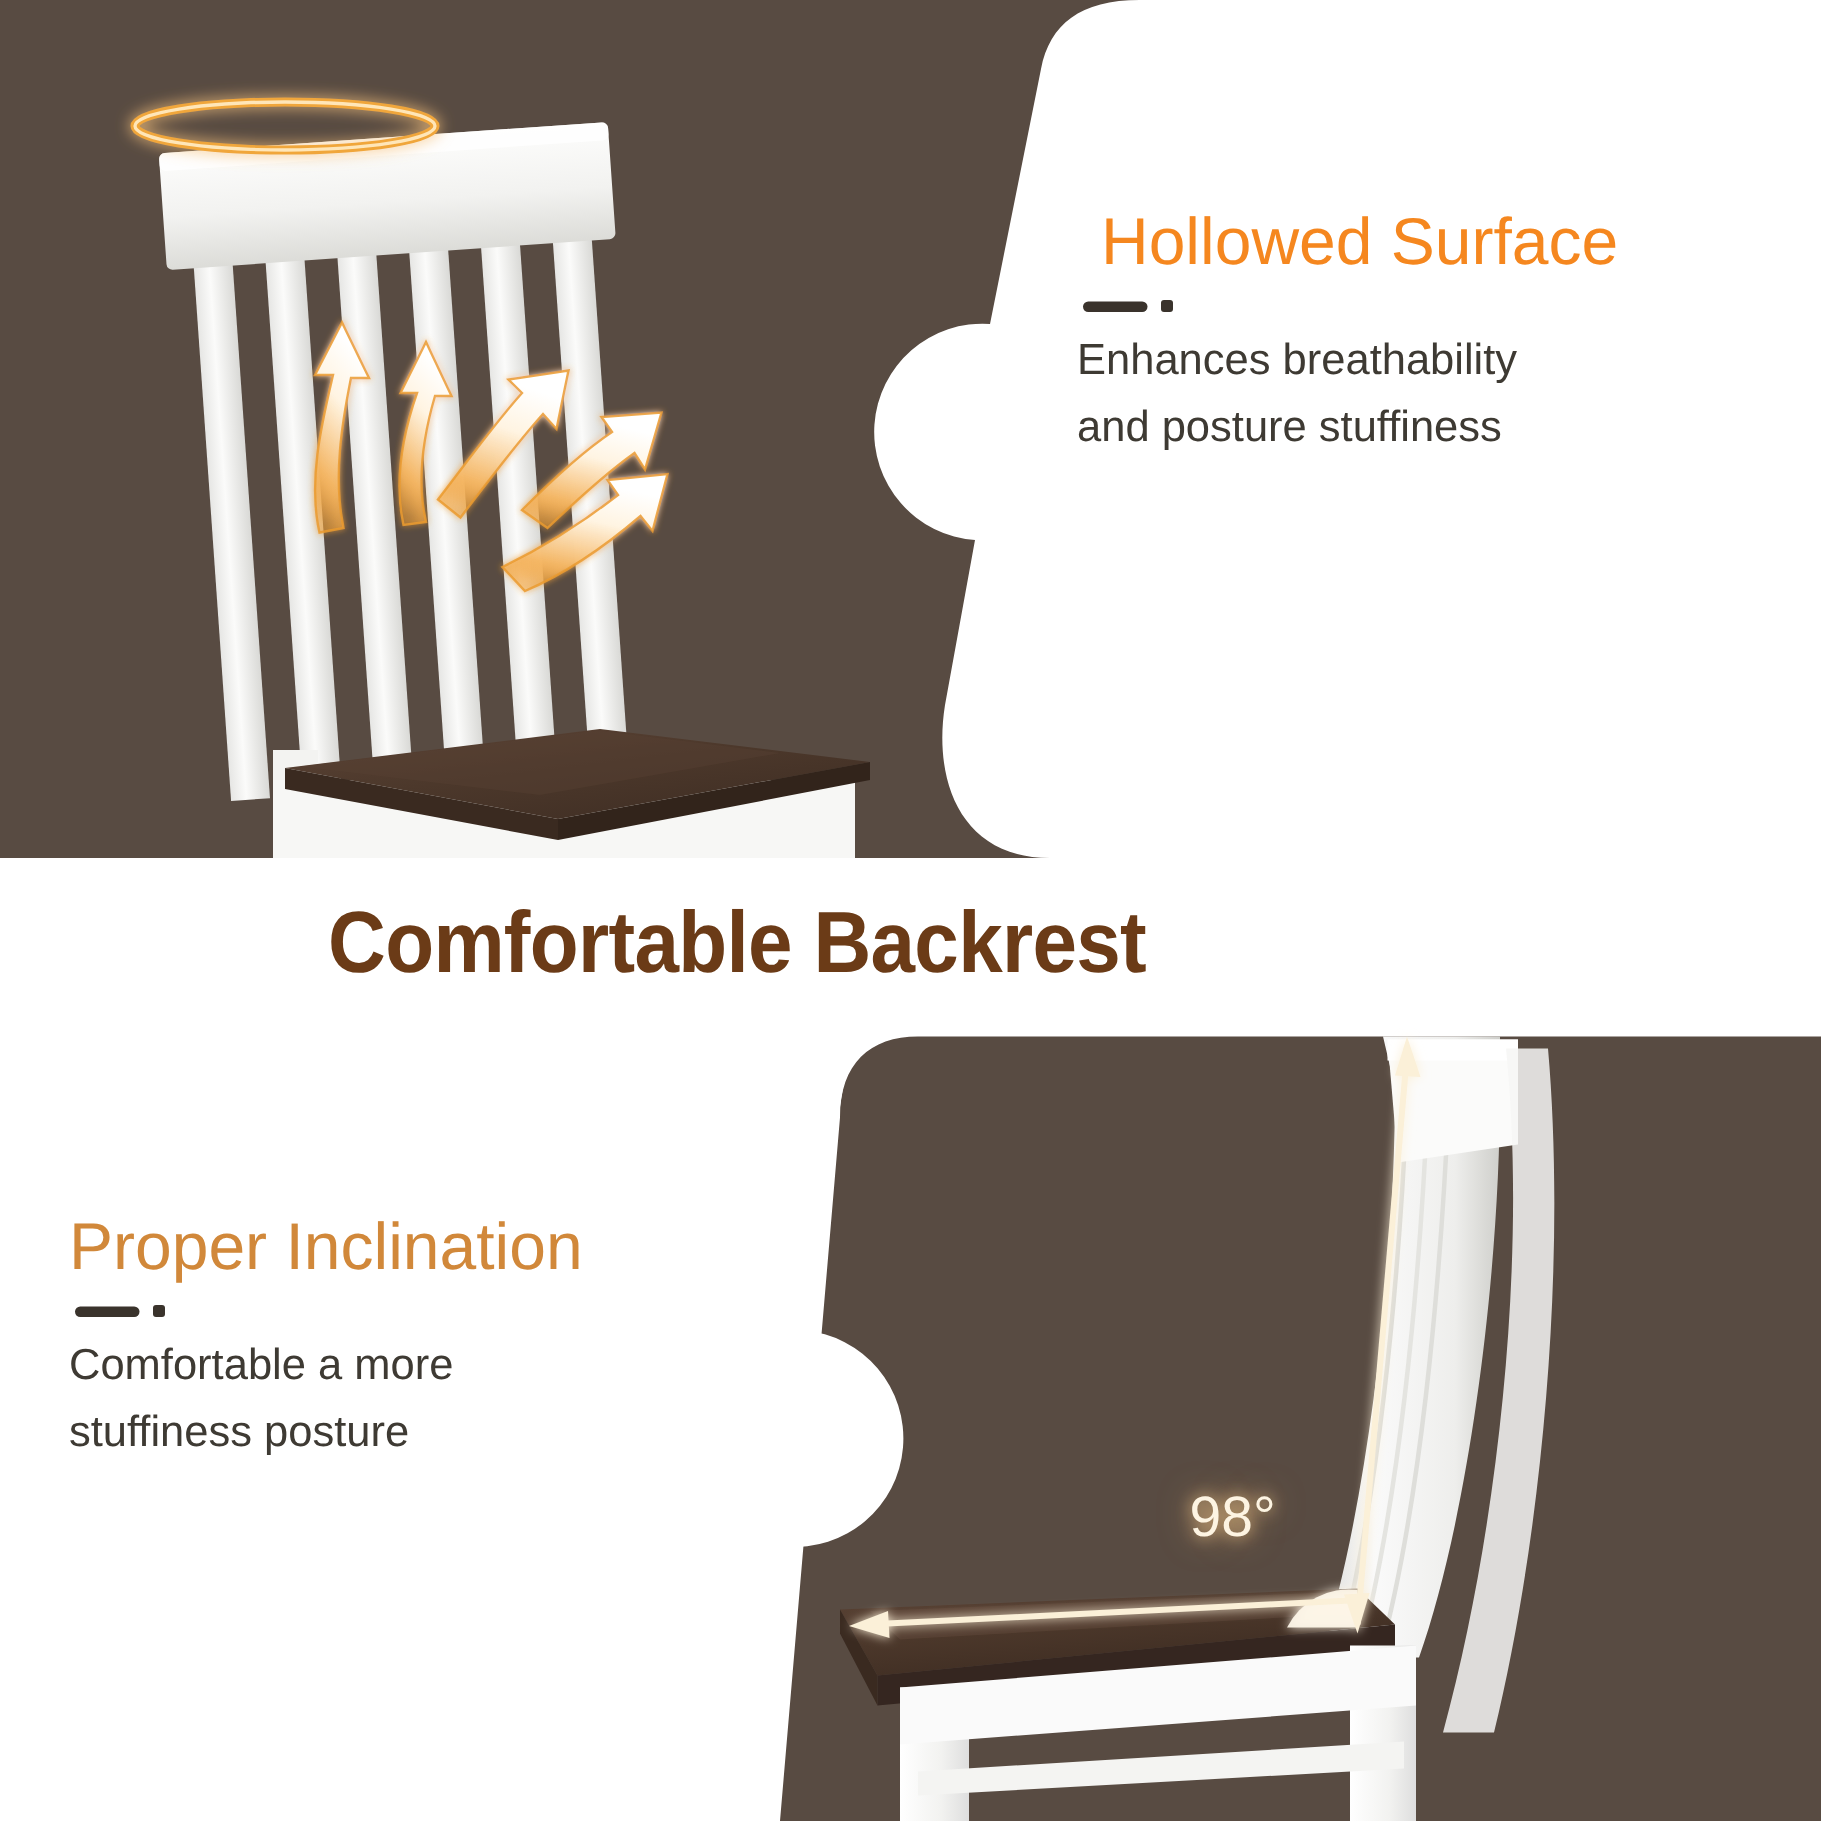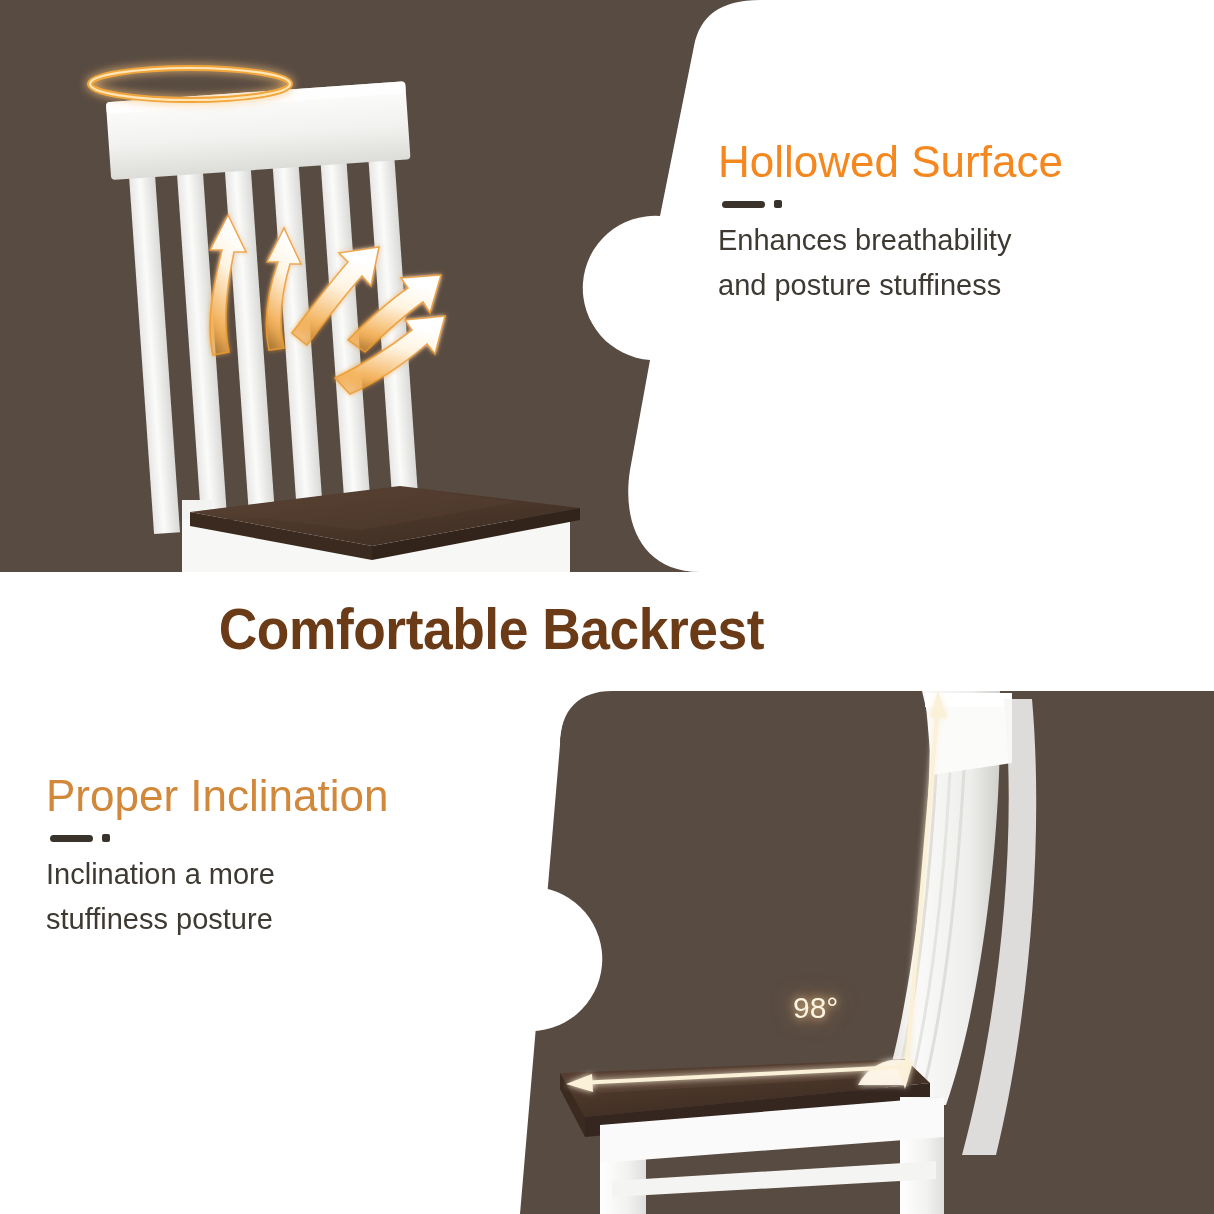--- a/index.html
+++ b/index.html
@@ -40,38 +40,38 @@
     position:absolute; left:0; top:685px; width:1214px; height:529px;
     background:#ffffff; overflow:hidden;
   }
   .chair-bottom { position:absolute; left:0; top:0; width:1214px; height:529px; }
 
   
   .text-block { position:absolute; }
   .feat-heading {
     font-size:44px; font-weight:normal; line-height:1.1; white-space:nowrap;
   }
-  .feat-heading.orange-bright { color:#f5871f; }
+  .feat-heading.orange-bright { color:#f5871f;margin-left:16px; }
   .feat-heading.orange-muted  { color:#d1883a; }
 
   .divider { display:flex; align-items:center; gap:9px; margin:14px 0 10px 4px; }
   .divider .bar { width:43px; height:7px; border-radius:4px; background:#3a332c; display:block; }
   .divider .dot { width:8px; height:8px; border-radius:2px; background:#3a332c; display:block; }
 
   .feat-body {
     font-size:29px; color:#3e3a33; line-height:1.55; white-space:nowrap;
   }
 
   #text-hollowed { left:718px; top:138px; }
-  #text-inclination { left:46px; top:772px; }
+  #text-inclination { left:46px; top:808px; }
 
   
   #angle-label {
     position:absolute; left:793px; top:991px;
-    font-size:30px; color:#fdf4e2; font-weight:normal;
+    font-size:38px; color:#fdf4e2; font-weight:normal;
     text-shadow:0 0 10px rgba(255,214,150,.85), 0 0 22px rgba(255,190,110,.6);
     white-space:nowrap;
   }
   svg { display:block; }
 </style>
 </head>
 <body>
 
 <div id="section-top">
 
@@ -290,17 +290,17 @@
     </svg>
   </div>
 </div>
 
 <div class="text-block" id="text-inclination">
   <div class="feat-heading orange-muted">Proper Inclination</div>
   <div class="divider">
     <span class="bar"></span>
     <span class="dot"></span>
   </div>
-  <div class="feat-body">Inclination a more</div>
+  <div class="feat-body">Comfortable a more</div>
   <div class="feat-body">stuffiness posture</div>
 </div>
 
 <div id="angle-label">98°</div>
 
 </body></html>

